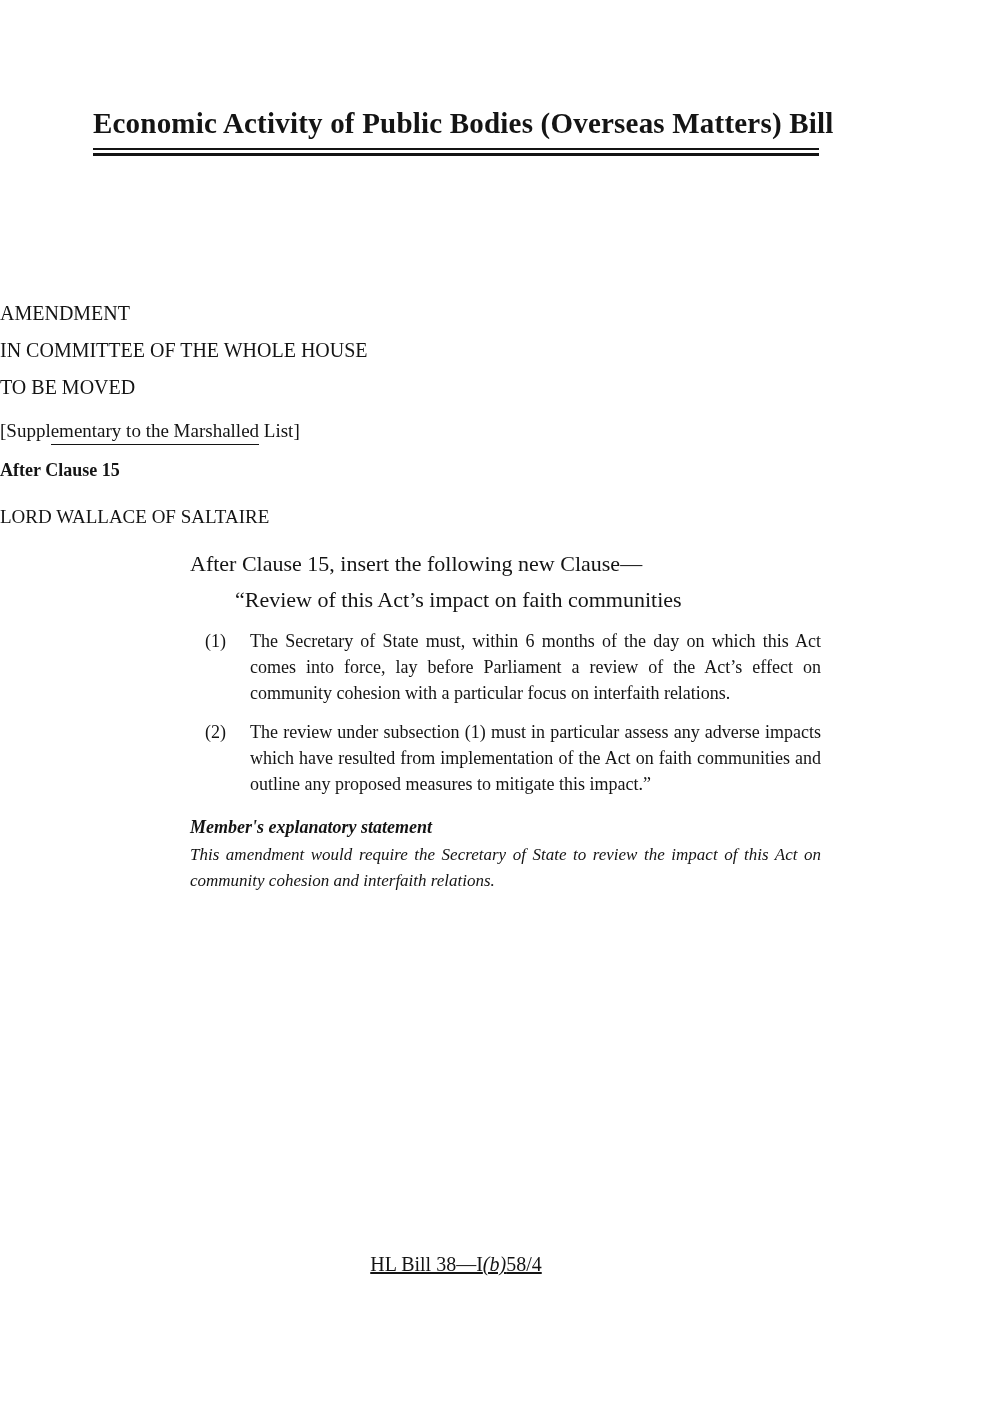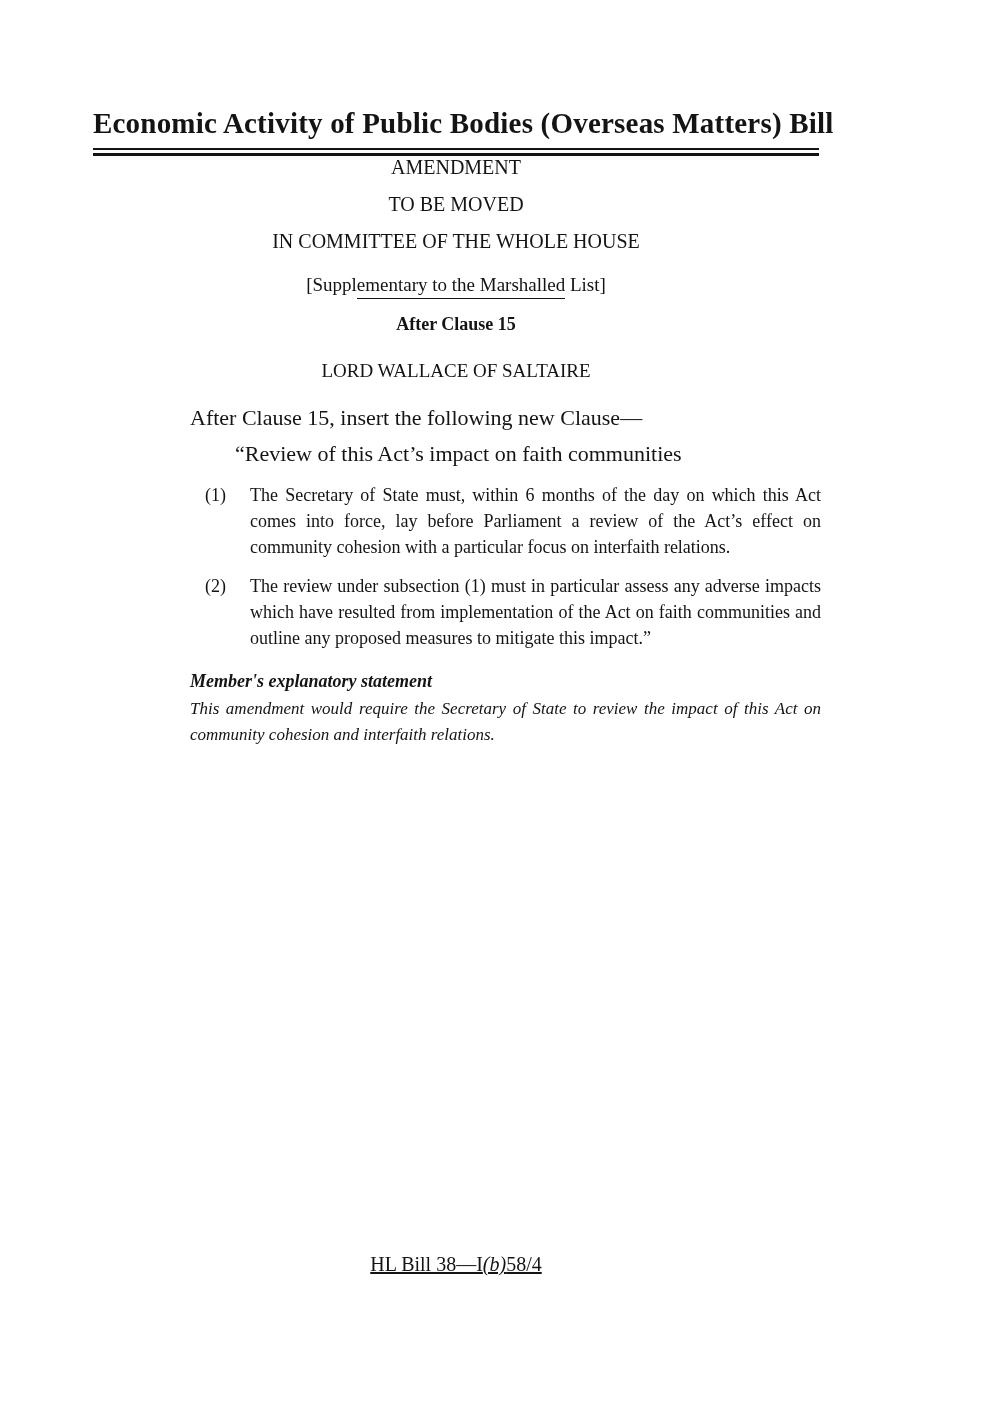--- a/index.html
+++ b/index.html
@@ -22,21 +22,21 @@
     line-height: 1.2;
     letter-spacing: 0.2px;
     white-space: nowrap;
   }
   .double-rule {
     margin-top: 7px;
     height: 3px;
     border-top: 2px solid #141414;
     border-bottom: 3px solid #141414;
   }
-  .center-block { text-align: center; }
+  .center-block { text-align: left; margin-top: 146px; }
   .caps-line { font-size: 20px; line-height: 22px; margin: 0 0 15px 0; }
   .note-line { font-size: 19px; line-height: 24px; margin-top: 21px; }
   .note-underline { border-bottom: 1.5px solid #141414; padding-bottom: 3px; }
   .clause-heading { font-weight: bold; font-size: 18px; line-height: 22px; margin-top: 16px; }
   .member-name { font-size: 19px; line-height: 22px; margin-top: 25px; }
   .instruction { margin: 24px 91px 0 190px; font-size: 22px; line-height: 24px; }
   .new-clause-title { margin: 12px 91px 0 235px; font-weight: normal; font-size: 22px; line-height: 24px; }
   .subsection { display: flex; margin: 16px 91px 0 205px; font-size: 18px; line-height: 26px; }
   .subsection + .subsection { margin-top: 13px; }
   .sub-num { width: 45px; flex: none; }
@@ -62,22 +62,22 @@
 
 <div class="page">
 
   <header class="title-block">
     <h1 class="bill-title">Economic Activity of Public Bodies (Overseas Matters) Bill</h1>
     <div class="double-rule"></div>
   </header>
 
   <section class="center-block">
     <div class="caps-line">AMENDMENT</div>
+    <div class="caps-line">IN COMMITTEE OF THE WHOLE HOUSE</div>
     <div class="caps-line">TO BE MOVED</div>
-    <div class="caps-line">IN COMMITTEE OF THE WHOLE HOUSE</div>
     <div class="note-line"><span>[Suppl</span><span class="note-underline">ementary to the Marshalled</span><span> List]</span></div>
     <div class="clause-heading">After Clause 15</div>
     <div class="member-name">LORD WALLACE OF SALTAIRE</div>
   </section>
 
   <section class="body-block">
     <p class="instruction">After Clause 15, insert the following new Clause—</p>
     <p class="new-clause-title">“Review of this Act’s impact on faith communities</p>
 
     <div class="subsection">

